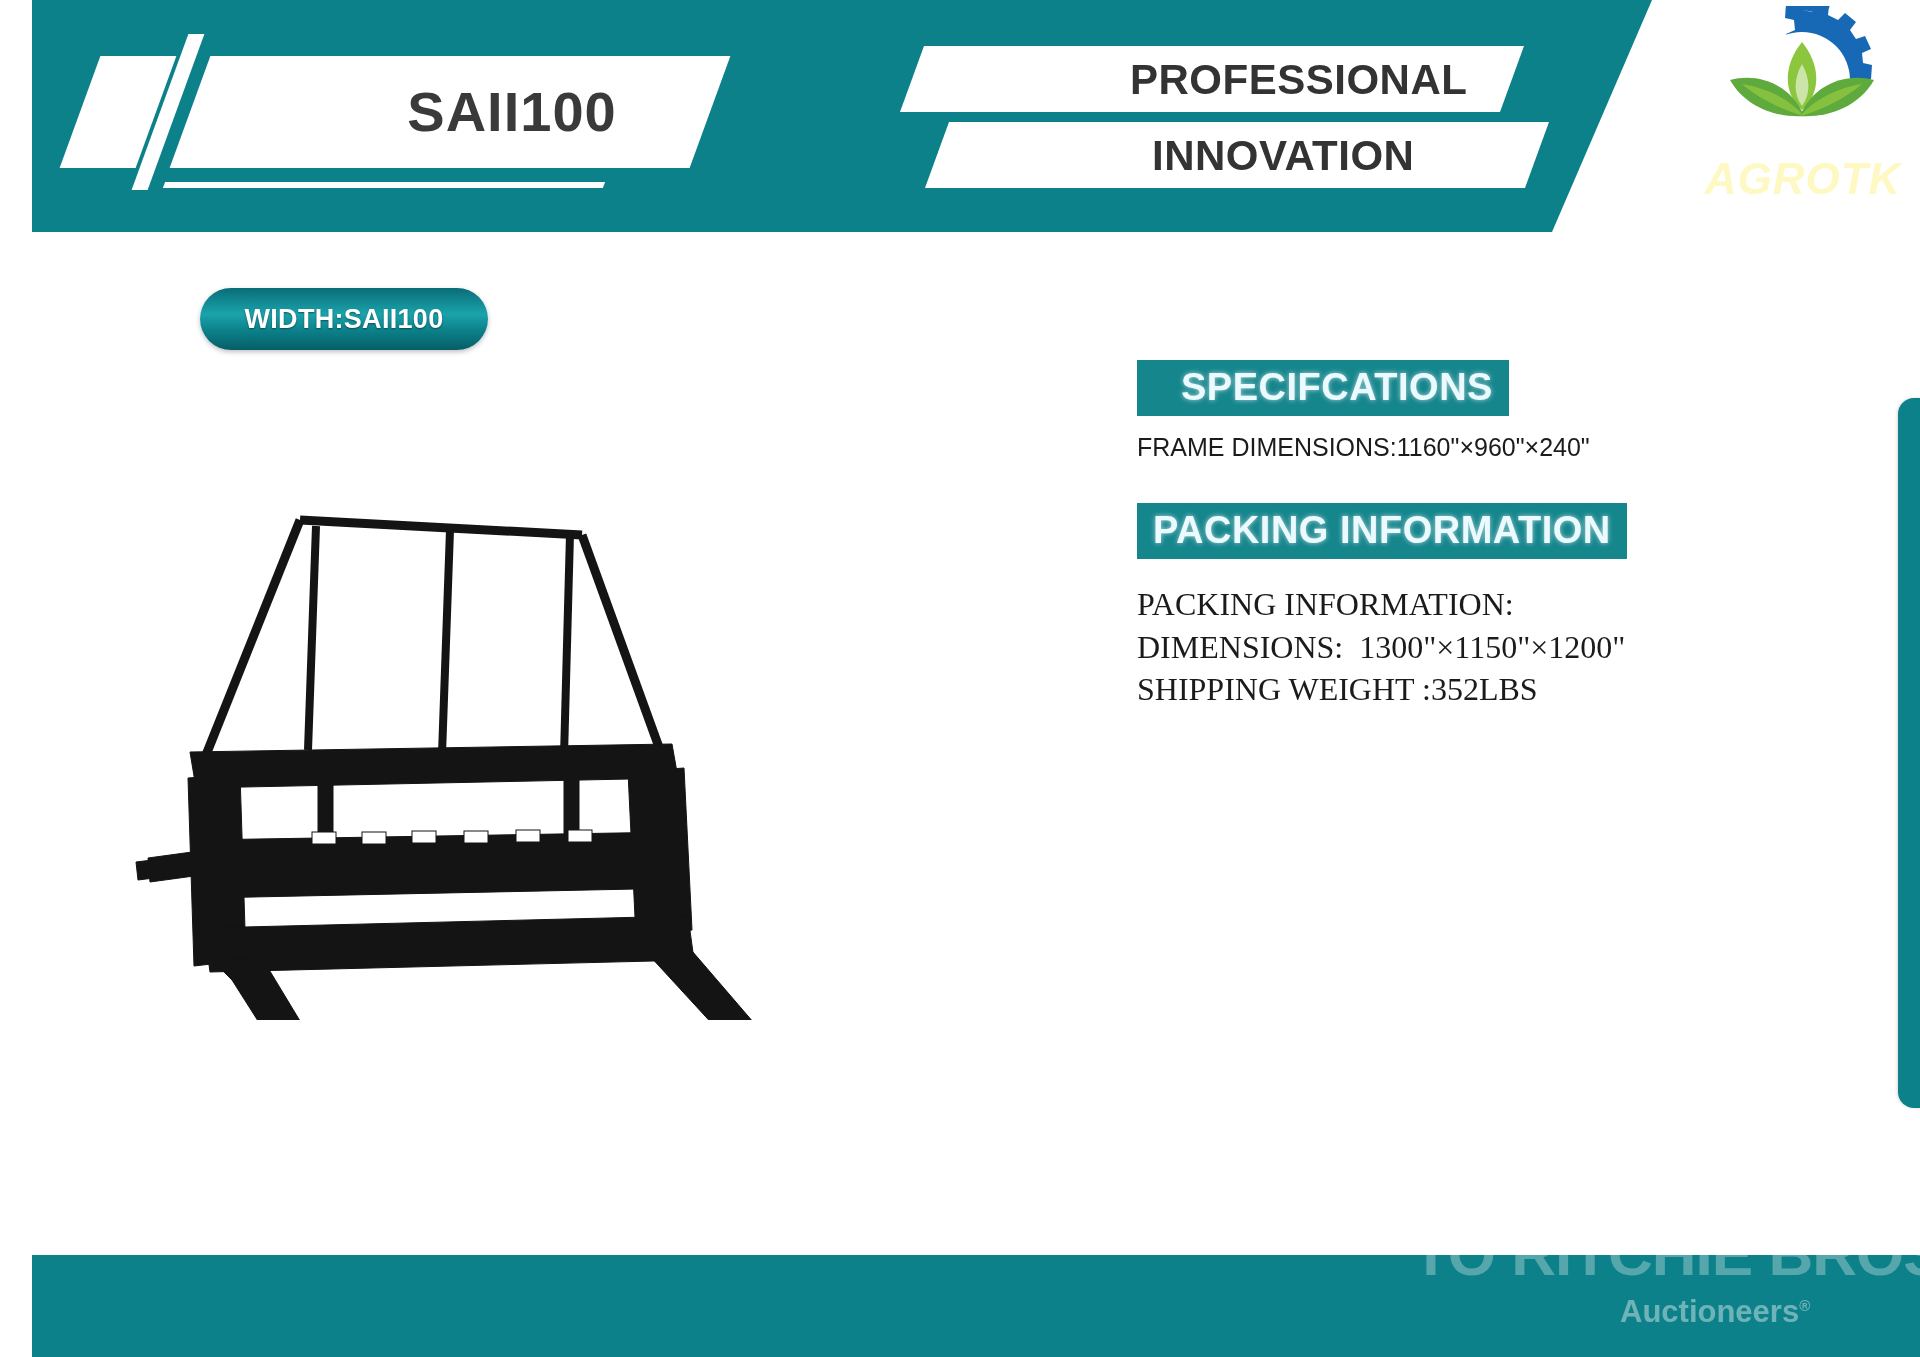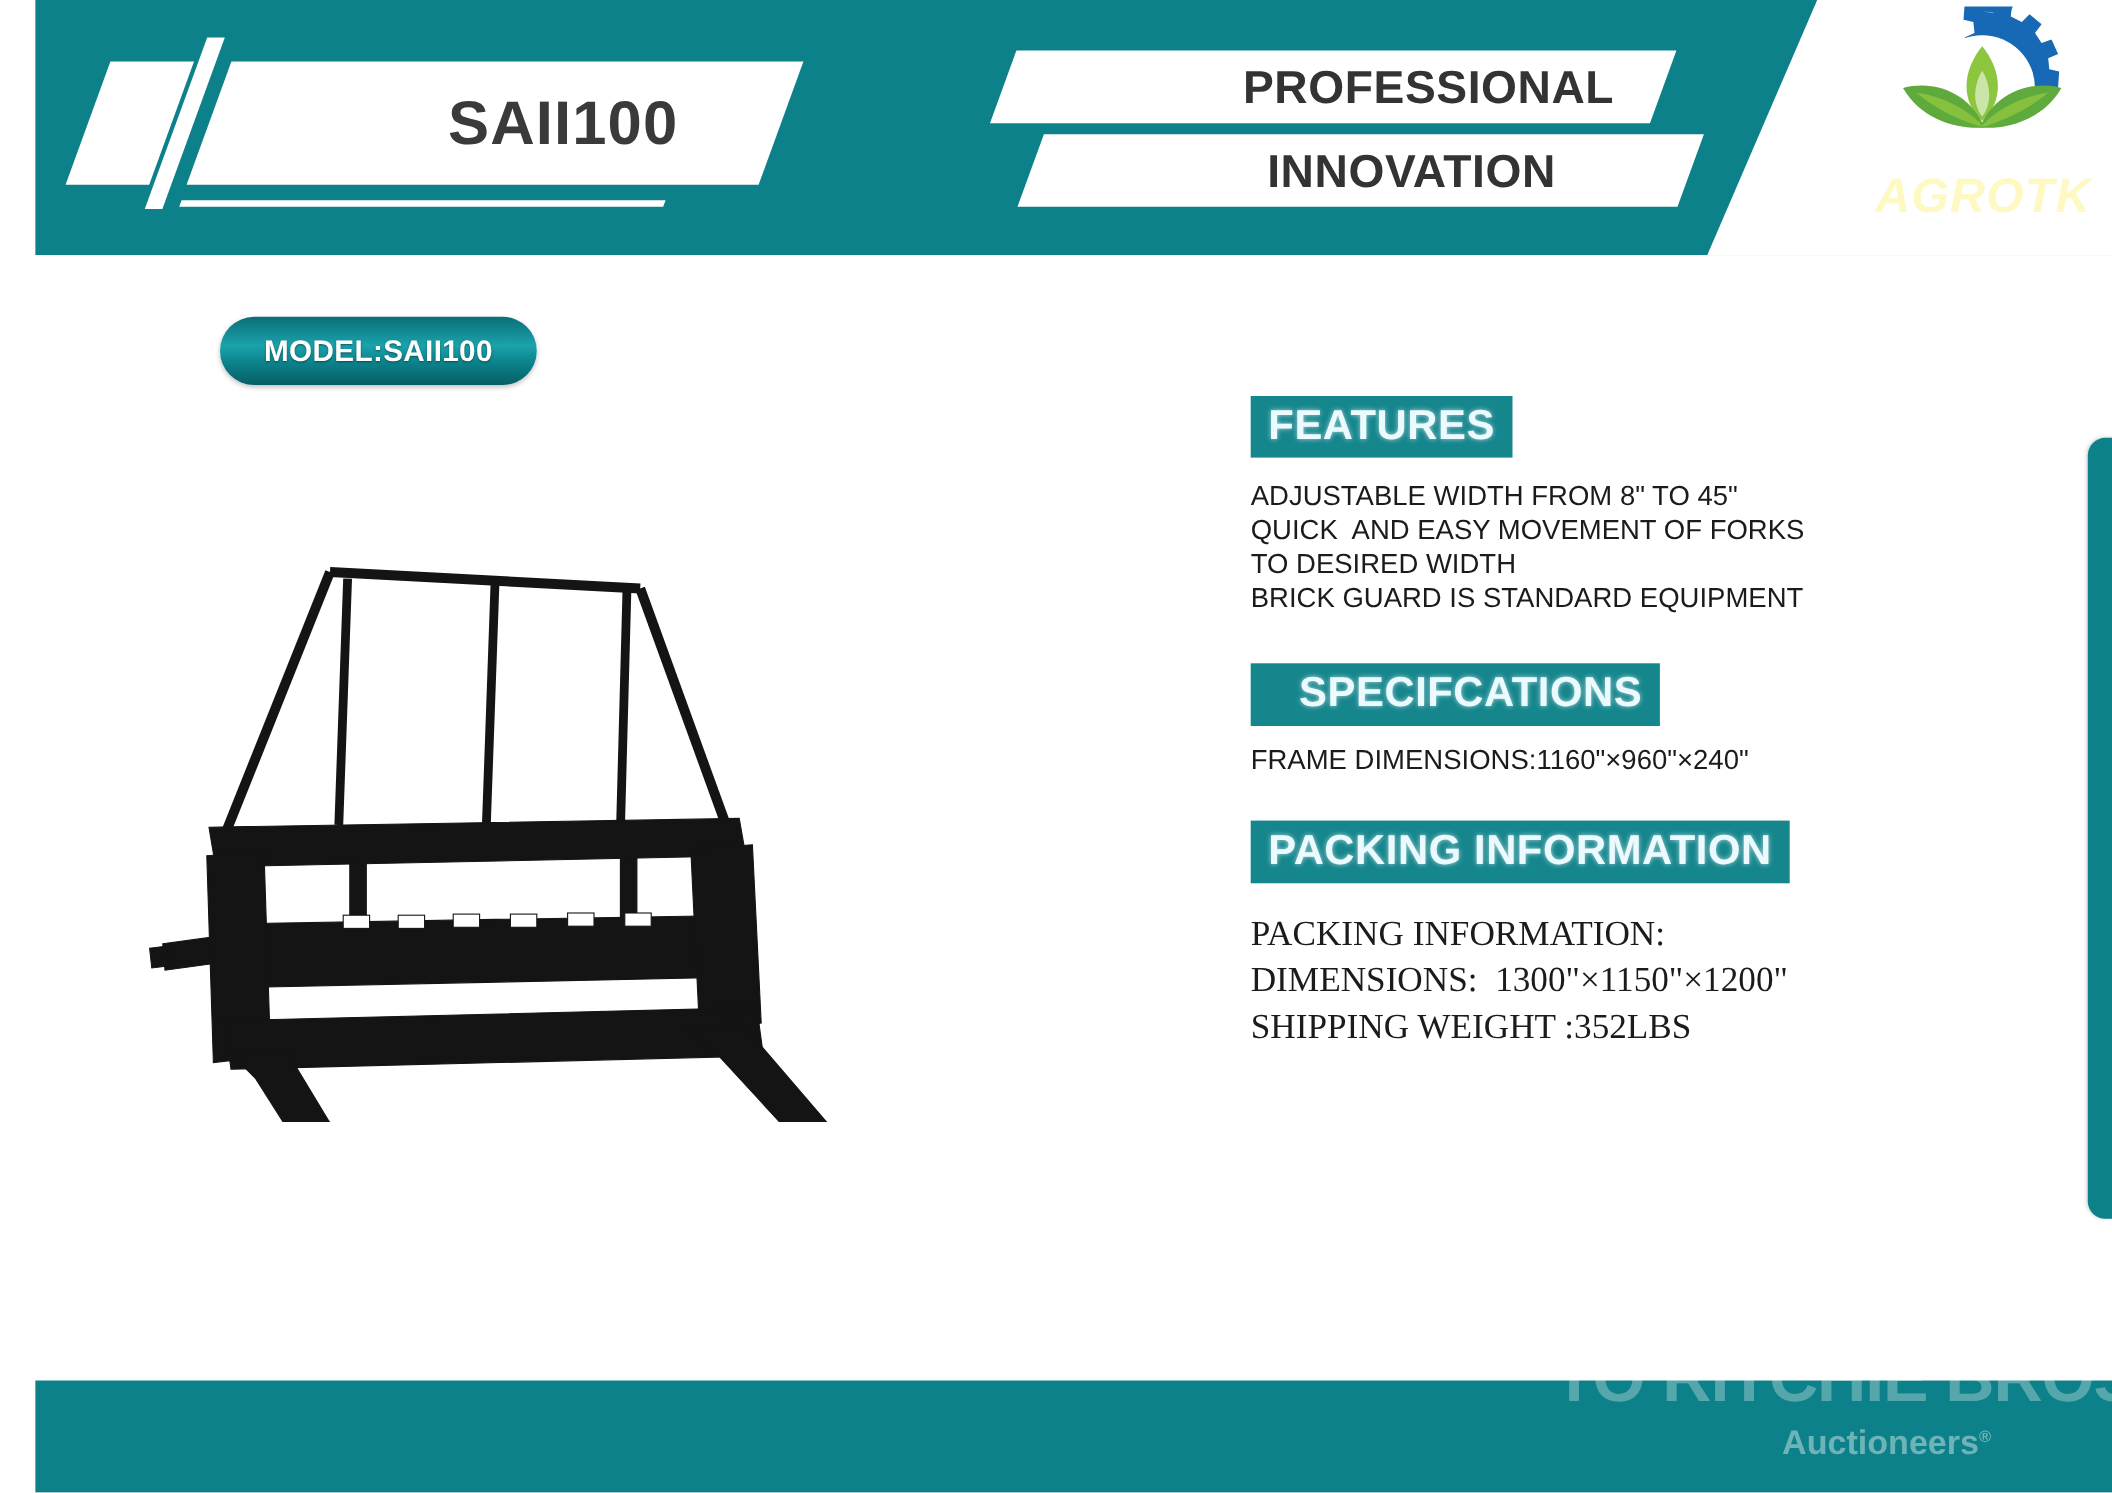--- a/index.html
+++ b/index.html
@@ -266,21 +266,21 @@
         <path d="M92 110 C70 104 46 92 30 78 C56 82 78 94 92 110 Z" fill="#8cc63f" opacity="0.85"></path>
 
         <path d="M88 110 C114 112 146 102 162 74 C132 66 100 80 88 110 Z" fill="#5faa3c"></path>
         <path d="M88 110 C110 104 134 92 150 78 C124 82 102 94 88 110 Z" fill="#8cc63f" opacity="0.85"></path>
       </svg>
       <div class="logo-word">AGROTK</div>
     </div>
   </div>
 
   <div class="model-pill">
-    <div class="model-pill-label">MODEL:SAII100</div>
+    <div class="model-pill-label">WIDTH:SAII100</div>
   </div>
 
   <svg class="product-img" viewBox="0 0 880 560">
     <g stroke="#141414" fill="#141414">
 
       <g stroke-width="9" fill="none">
         <path d="M92 300 L188 60"></path>
         <path d="M188 60 L470 75"></path>
         <path d="M470 75 L548 290"></path>
       </g>
@@ -325,27 +325,20 @@
     </g>
 
     <g fill="#3a3a3a" opacity="0.55">
       <ellipse cx="178" cy="576" rx="9" ry="5" transform="rotate(58 178 576)"></ellipse>
       <ellipse cx="232" cy="662" rx="12" ry="6" transform="rotate(58 232 662)"></ellipse>
     </g>
   </svg>
 
   <div class="spec-panel">
 
-    <div class="block-gap-1">
-      <div class="section-head head-features">FEATURES</div>
-      <div class="body-lines">ADJUSTABLE WIDTH FROM 8" TO 45"
-QUICK  AND EASY MOVEMENT OF FORKS
-TO DESIRED WIDTH
-BRICK GUARD IS STANDARD EQUIPMENT</div>
-    </div>
 
     <div class="block-gap-2">
       <div class="section-head head-specs">SPECIFCATIONS</div>
       <div class="body-lines">FRAME DIMENSIONS:1160"×960"×240"</div>
     </div>
 
     <div>
       <div class="section-head head-packing">PACKING INFORMATION</div>
       <div class="body-lines-lg">PACKING INFORMATION:
 DIMENSIONS:  1300"×1150"×1200"

